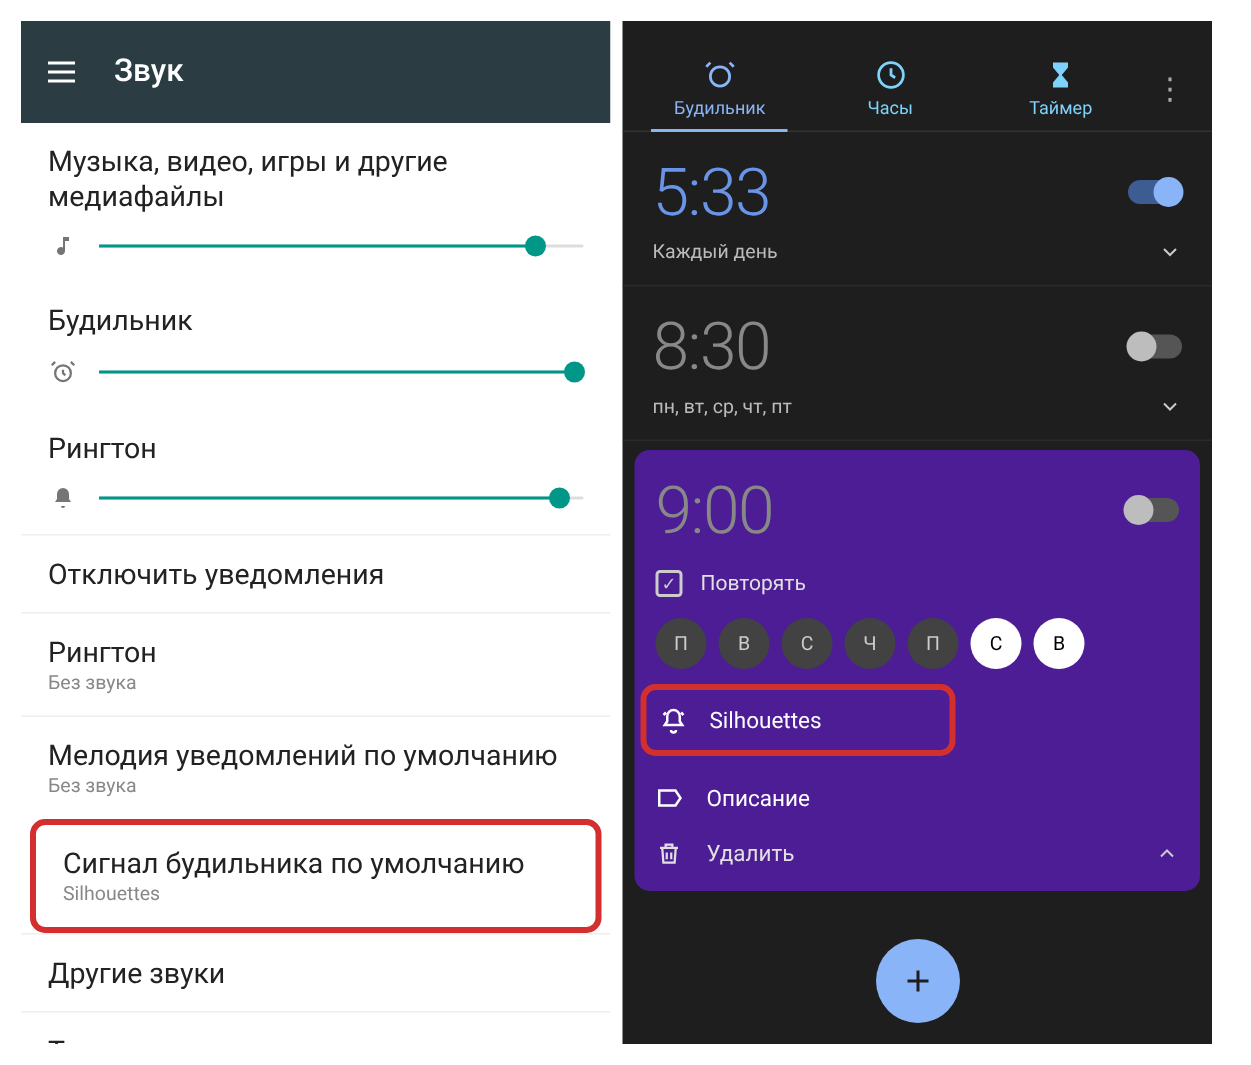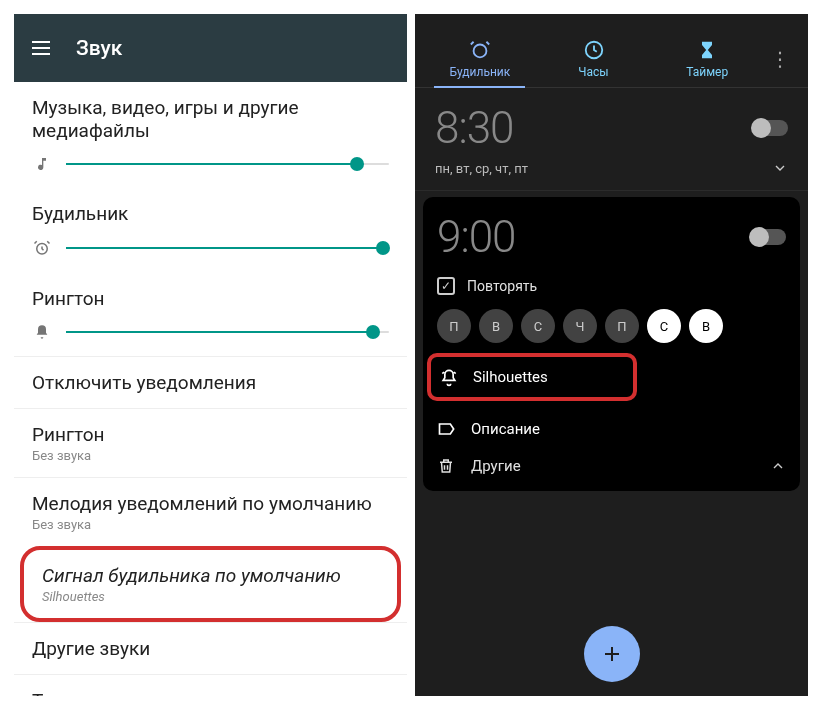--- a/index.html
+++ b/index.html
@@ -82,23 +82,22 @@
   content:'';
   position:absolute;
   width:18px;height:18px;
   background:#f1f1f1;
   border-radius:50%;
   top:-2px; left:0;
   box-shadow:0 1px 3px rgba(0,0,0,0.3);
 }
 .highlight-box {
   border: 4px solid #d32f2f;
-  border-radius: 20px;
+  border-radius: 10px;
   margin: 0 6px;
-  font-style: italic;
 }
 
 .right-phone { background: #1e1e1e; color: #e0e0e0; }
 .tabs {
   display: flex;
   height: 74px;
   align-items: flex-end;
   padding: 0 8px 0 8px;
   border-bottom: 1px solid #333;
 }
@@ -121,21 +120,21 @@
   height:2px;
   background:#8ab4f8;
 }
 .tab-icon { width:22px; height:22px; display:flex; align-items:center; justify-content:center; }
 .kebab { color:#aaa; padding: 0 10px 16px 6px; font-size:20px; }
 .alarm-card {
   padding: 14px 20px;
   border-bottom: 1px solid #2b2b2b;
 }
 .alarm-card.expanded {
-  background:#000000;
+  background:#4c1d95;
   border-radius:10px;
   margin:6px 8px;
   padding:14px 14px 16px 14px;
   border:none;
 }
 .alarm-time-row { display:flex; justify-content:space-between; align-items:center; }
 .alarm-time { font-size: 44px; font-weight: 300; color: #6994e8; letter-spacing:-1px; }
 .alarm-time.off { color:#888; }
 .alarm-days-row {
   display:flex; justify-content:space-between; align-items:center;
@@ -338,20 +337,34 @@
       <span class="tab-icon">
         <svg width="20" height="20" viewBox="0 0 24 24" fill="currentColor">
             <path d="M6 2h12v4l-5 6 5 6v4H6v-4l5-6-5-6V2z"></path>
           </svg>
       </span>
       <span>Таймер</span>
     </div>
     <div class="kebab">⋮</div>
   </div>
 
+  <div class="alarm-card">
+    <div class="alarm-time-row">
+      <span class="alarm-time">5:33</span>
+      <div class="toggle-lg on"></div>
+    </div>
+    <div class="alarm-days-row">
+      <span class="alarm-days">Каждый день</span>
+      <span class="chevron">
+        <svg width="16" height="16" viewBox="0 0 24 24" fill="none" stroke="currentColor" stroke-width="2">
+            <path d="M6 9l6 6 6-6"></path>
+          </svg>
+      </span>
+    </div>
+  </div>
 
   <div class="alarm-card">
     <div class="alarm-time-row">
       <span class="alarm-time off">8:30</span>
       <div class="toggle-lg"></div>
     </div>
     <div class="alarm-days-row">
       <span class="alarm-days">пн, вт, ср, чт, пт</span>
       <span class="chevron">
         <svg width="16" height="16" viewBox="0 0 24 24" fill="none" stroke="currentColor" stroke-width="2">
@@ -398,21 +411,21 @@
       <span>Описание</span>
     </div>
 
     <div class="del-row">
       <div class="del-left">
         <span class="option-icon">
           <svg width="18" height="18" viewBox="0 0 24 24" fill="none" stroke="currentColor" stroke-width="2">
               <path d="M4 7h16M9 7V4h6v3M6 7l1 13h10l1-13M10 11v6M14 11v6"></path>
             </svg>
         </span>
-        <span>Другие</span>
+        <span>Удалить</span>
       </div>
       <span class="chevron">
         <svg width="16" height="16" viewBox="0 0 24 24" fill="none" stroke="currentColor" stroke-width="2">
             <path d="M6 15l6-6 6 6"></path>
           </svg>
       </span>
     </div>
   </div>
 
   <div class="fab">

